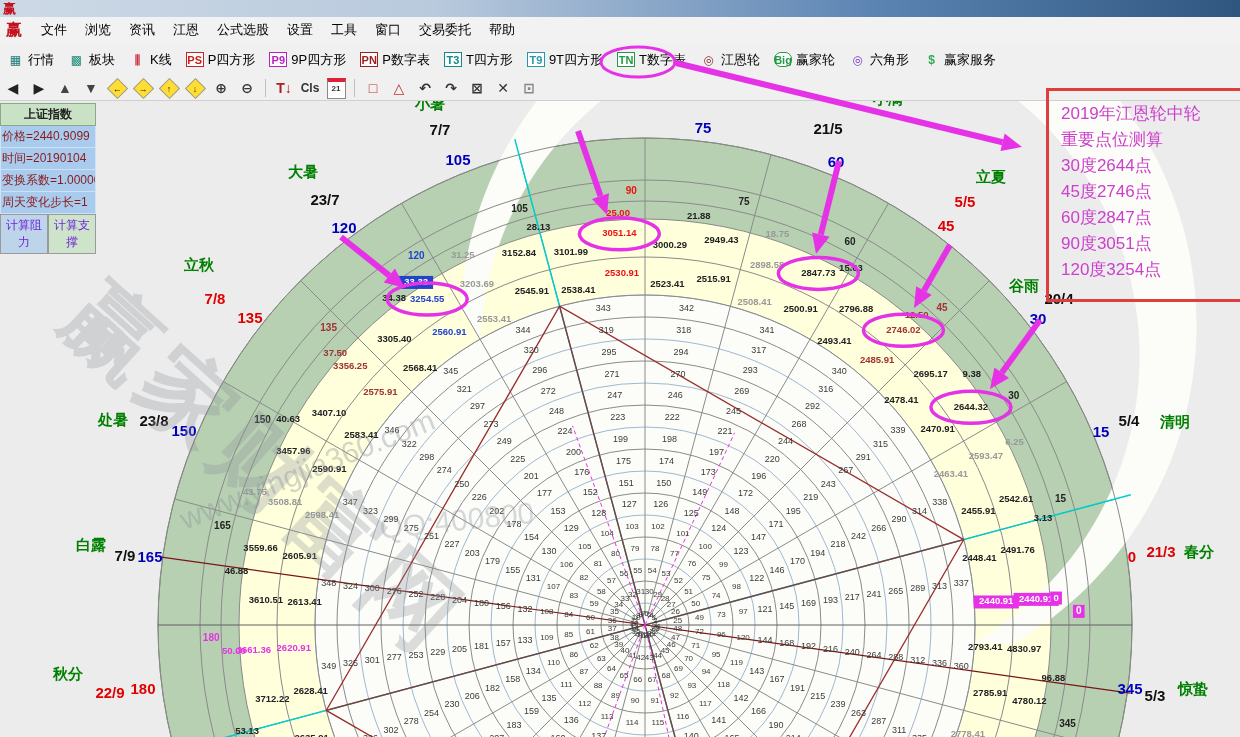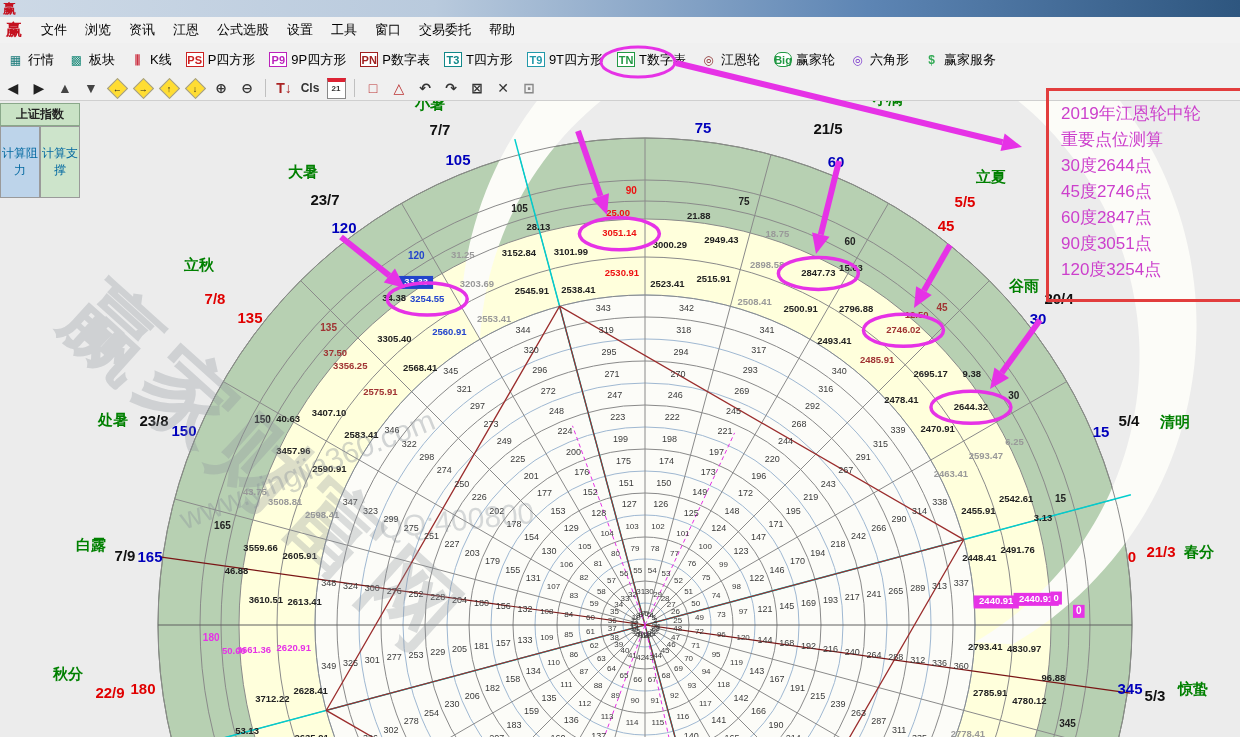--- a/index.html
+++ b/index.html
@@ -22,26 +22,26 @@
   #toolbar2{position:absolute;left:0;top:76px;width:1240px;height:24px;z-index:10;
     background:#f0f0f0;border-bottom:1px solid #cfcfcf;display:flex;align-items:center;font-size:13px;}
   .tb2-btn{display:inline-flex;align-items:center;justify-content:center;width:24px;height:20px;margin:0 1px;}
   .tb2-sep{width:1px;height:18px;background:#c0c0c0;margin:0 5px;}
   .diamond{width:13px;height:13px;background:#ffdd33;border:1px solid #999;transform:rotate(45deg);
     display:inline-flex;align-items:center;justify-content:center;}
   .diamond>span{transform:rotate(-45deg);font-size:9px;font-weight:bold;color:#222;}
   .cal{width:17px;height:16px;border:1px solid #888;background:#fff;font-size:8px;text-align:center;line-height:13px;
     border-top:4px solid #d23;color:#333;font-weight:bold;}
   
-  #sidepanel{position:absolute;left:0;top:103px;width:80px;z-index:12;font-size:12px;}
+  #sidepanel{position:absolute;left:0;top:103px;width:96px;z-index:12;font-size:12px;}
   #sidepanel .hd{background:#c9e2c5;border:1px solid #8aa88a;text-align:center;padding:2px 0;color:#222;font-weight:bold;}
   #sidepanel .row{background:#a9ccee;border:1px solid #cfe2f4;border-top:none;color:#8b1a1a;
     padding:2px 1px;white-space:nowrap;overflow:hidden;}
   #sidepanel .btns{display:flex;}
-  #sidepanel .btns div{flex:1;text-align:center;padding:18px 0;border:1px solid #9a9a9a;color:#0369a1;}
+  #sidepanel .btns div{flex:1;text-align:center;padding:2px 0;border:1px solid #9a9a9a;color:#6d28d9;}
   #btn-resist{background:#bdd4ea;}
   #btn-support{background:#cde4cb;}
   
   #annbox{position:absolute;left:1046px;top:88px;width:186px;height:198px;z-index:20;
     border:3px solid #e23d3d;padding:10px 0 0 12px;}
   #annbox div{color:#cc3fcc;font-size:17px;line-height:26px;}
   
   .wm{position:absolute;z-index:3;color:#8d949c;pointer-events:none;}
   #wm-brand{left:120px;top:255px;font-size:92px;font-weight:bold;letter-spacing:8px;opacity:.30;
     transform:rotate(42deg);transform-origin:0 0;white-space:nowrap;}
@@ -153,20 +153,26 @@
     <span class="tb2-btn" style="color: rgb(187, 51, 51); font-weight: bold; font-size: 14px;">△</span>
     <span class="tb2-btn" style="color: rgb(51, 51, 51); font-weight: bold; font-size: 14px;">↶</span>
     <span class="tb2-btn" style="color: rgb(51, 51, 51); font-weight: bold; font-size: 14px;">↷</span>
     <span class="tb2-btn" style="color: rgb(51, 51, 51); font-weight: bold; font-size: 14px;">⊠</span>
     <span class="tb2-btn" style="color: rgb(51, 51, 51); font-weight: bold; font-size: 14px;">✕</span>
     <span class="tb2-btn" style="color: rgb(136, 136, 136); font-weight: bold; font-size: 14px;">⊡</span>
   </div>
 
 <div id="sidepanel">
   <div class="hd">上证指数</div>
+  <div id="sp-rows">
+      <div class="row">价格=2440.9099</div>
+      <div class="row">时间=20190104</div>
+      <div class="row">变换系数=1.00000</div>
+      <div class="row">周天变化步长=1</div>
+    </div>
   <div class="btns" id="sp-btns">
       <div id="btn-resist">计算阻力</div>
       <div id="btn-support">计算支撑</div>
     </div>
 </div>
 
 <div class="wm" id="wm-brand">赢家财富网</div>
 <div class="wm" id="wm-url">www.yingjia360.com</div>
 <div class="wm" id="wm-qq">QQ:400800</div>
 

